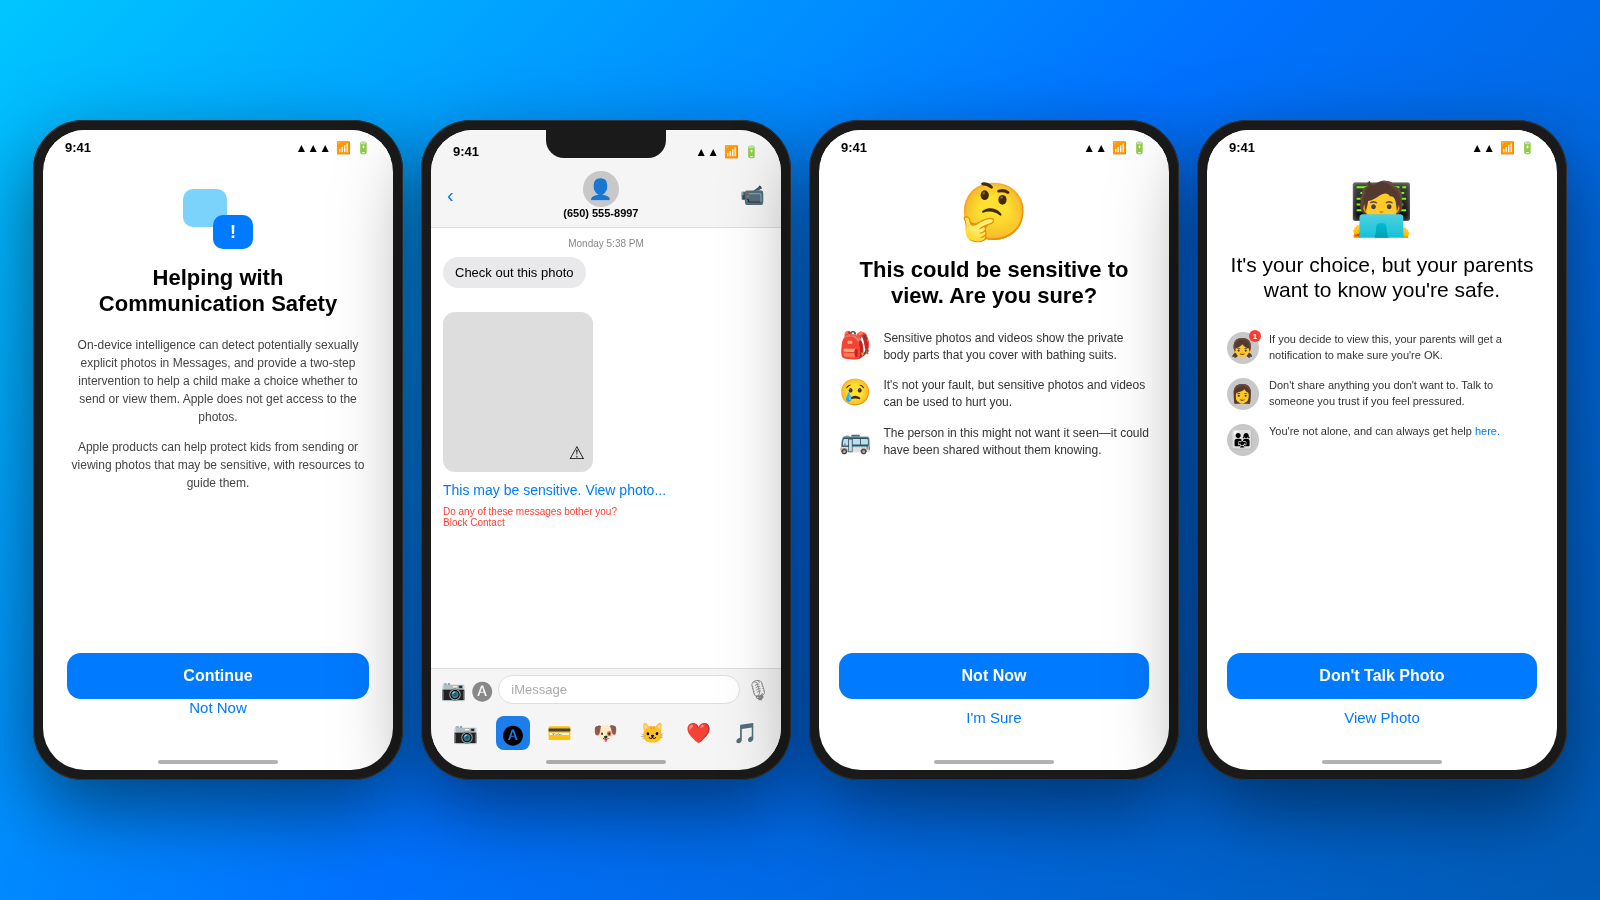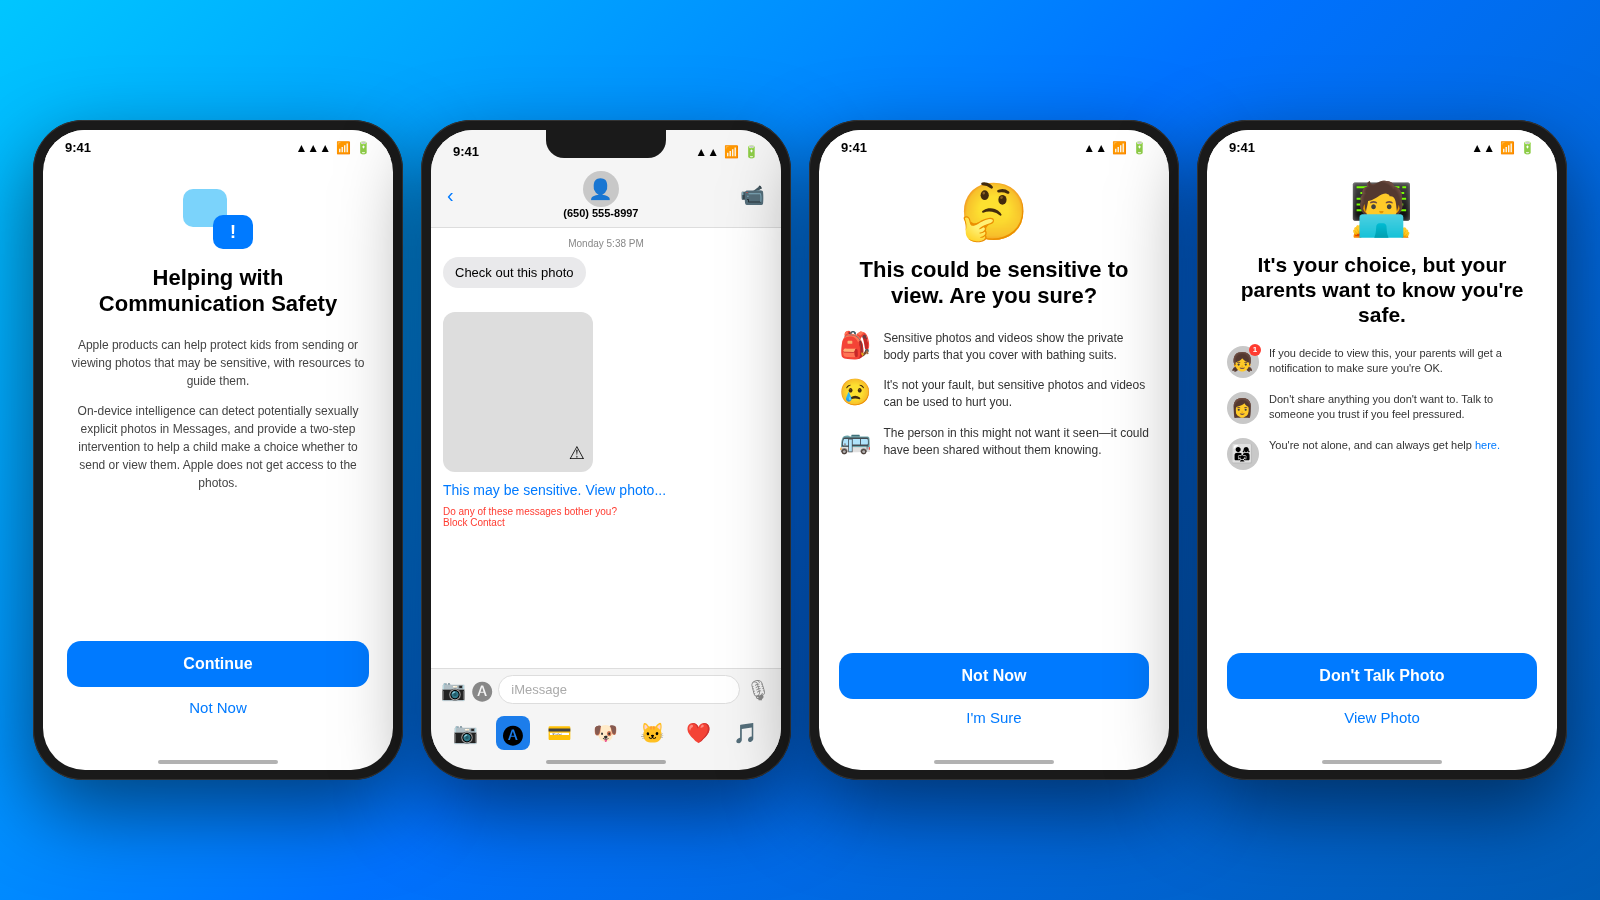--- a/index.html
+++ b/index.html
@@ -89,21 +89,20 @@
       color: #444;
       line-height: 1.5;
       margin-bottom: 12px;
     }
     .phone1-footer {
       margin-top: auto;
       width: 100%;
       display: flex;
       flex-direction: column;
       align-items: center;
-      gap: 12px;
       padding-bottom: 10px;
     }
     .btn-primary {
       width: 100%;
       padding: 14px;
       background: #007AFF;
       border: none;
       border-radius: 14px;
       color: white;
       font-size: 16px;
@@ -306,23 +305,23 @@
       padding: 20px 20px;
       overflow: hidden;
     }
     .phone4-emoji {
       font-size: 52px;
       margin-bottom: 12px;
       align-self: center;
     }
     .phone4-title {
       font-size: 21px;
-      font-weight: 700;
+      font-weight: 400;
       color: #000;
-      margin-bottom: 18px;
+      margin-bottom: 30px;
       line-height: 1.2;
       text-align: center;
       align-self: center;
     }
     .info-item {
       display: flex;
       align-items: flex-start;
       gap: 10px;
       margin-bottom: 14px;
     }
@@ -437,22 +436,22 @@
       </div>
       <div class="screen-content">
         <div class="phone1-content">
           <div class="safety-icon-wrapper">
             <div class="speech-bubble-1"></div>
             <div class="speech-bubble-2">
               <span class="exclaim">!</span>
             </div>
           </div>
           <div class="phone1-title">Helping with Communication Safety</div>
+          <p class="phone1-body">On-device intelligence can detect potentially sexually explicit photos in Messages, and provide a two-step intervention to help a child make a choice whether to send or view them. Apple does not get access to the photos.</p>
           <p class="phone1-body">Apple products can help protect kids from sending or viewing photos that may be sensitive, with resources to guide them.</p>
-          <p class="phone1-body">On-device intelligence can detect potentially sexually explicit photos in Messages, and provide a two-step intervention to help a child make a choice whether to send or view them. Apple does not get access to the photos.</p>
           <div class="phone1-footer">
             <button class="btn-primary">Continue</button>
             <button class="btn-link">Not Now</button>
           </div>
         </div>
       </div>
       <div class="home-indicator"></div>
     </div>
   </div>
 

